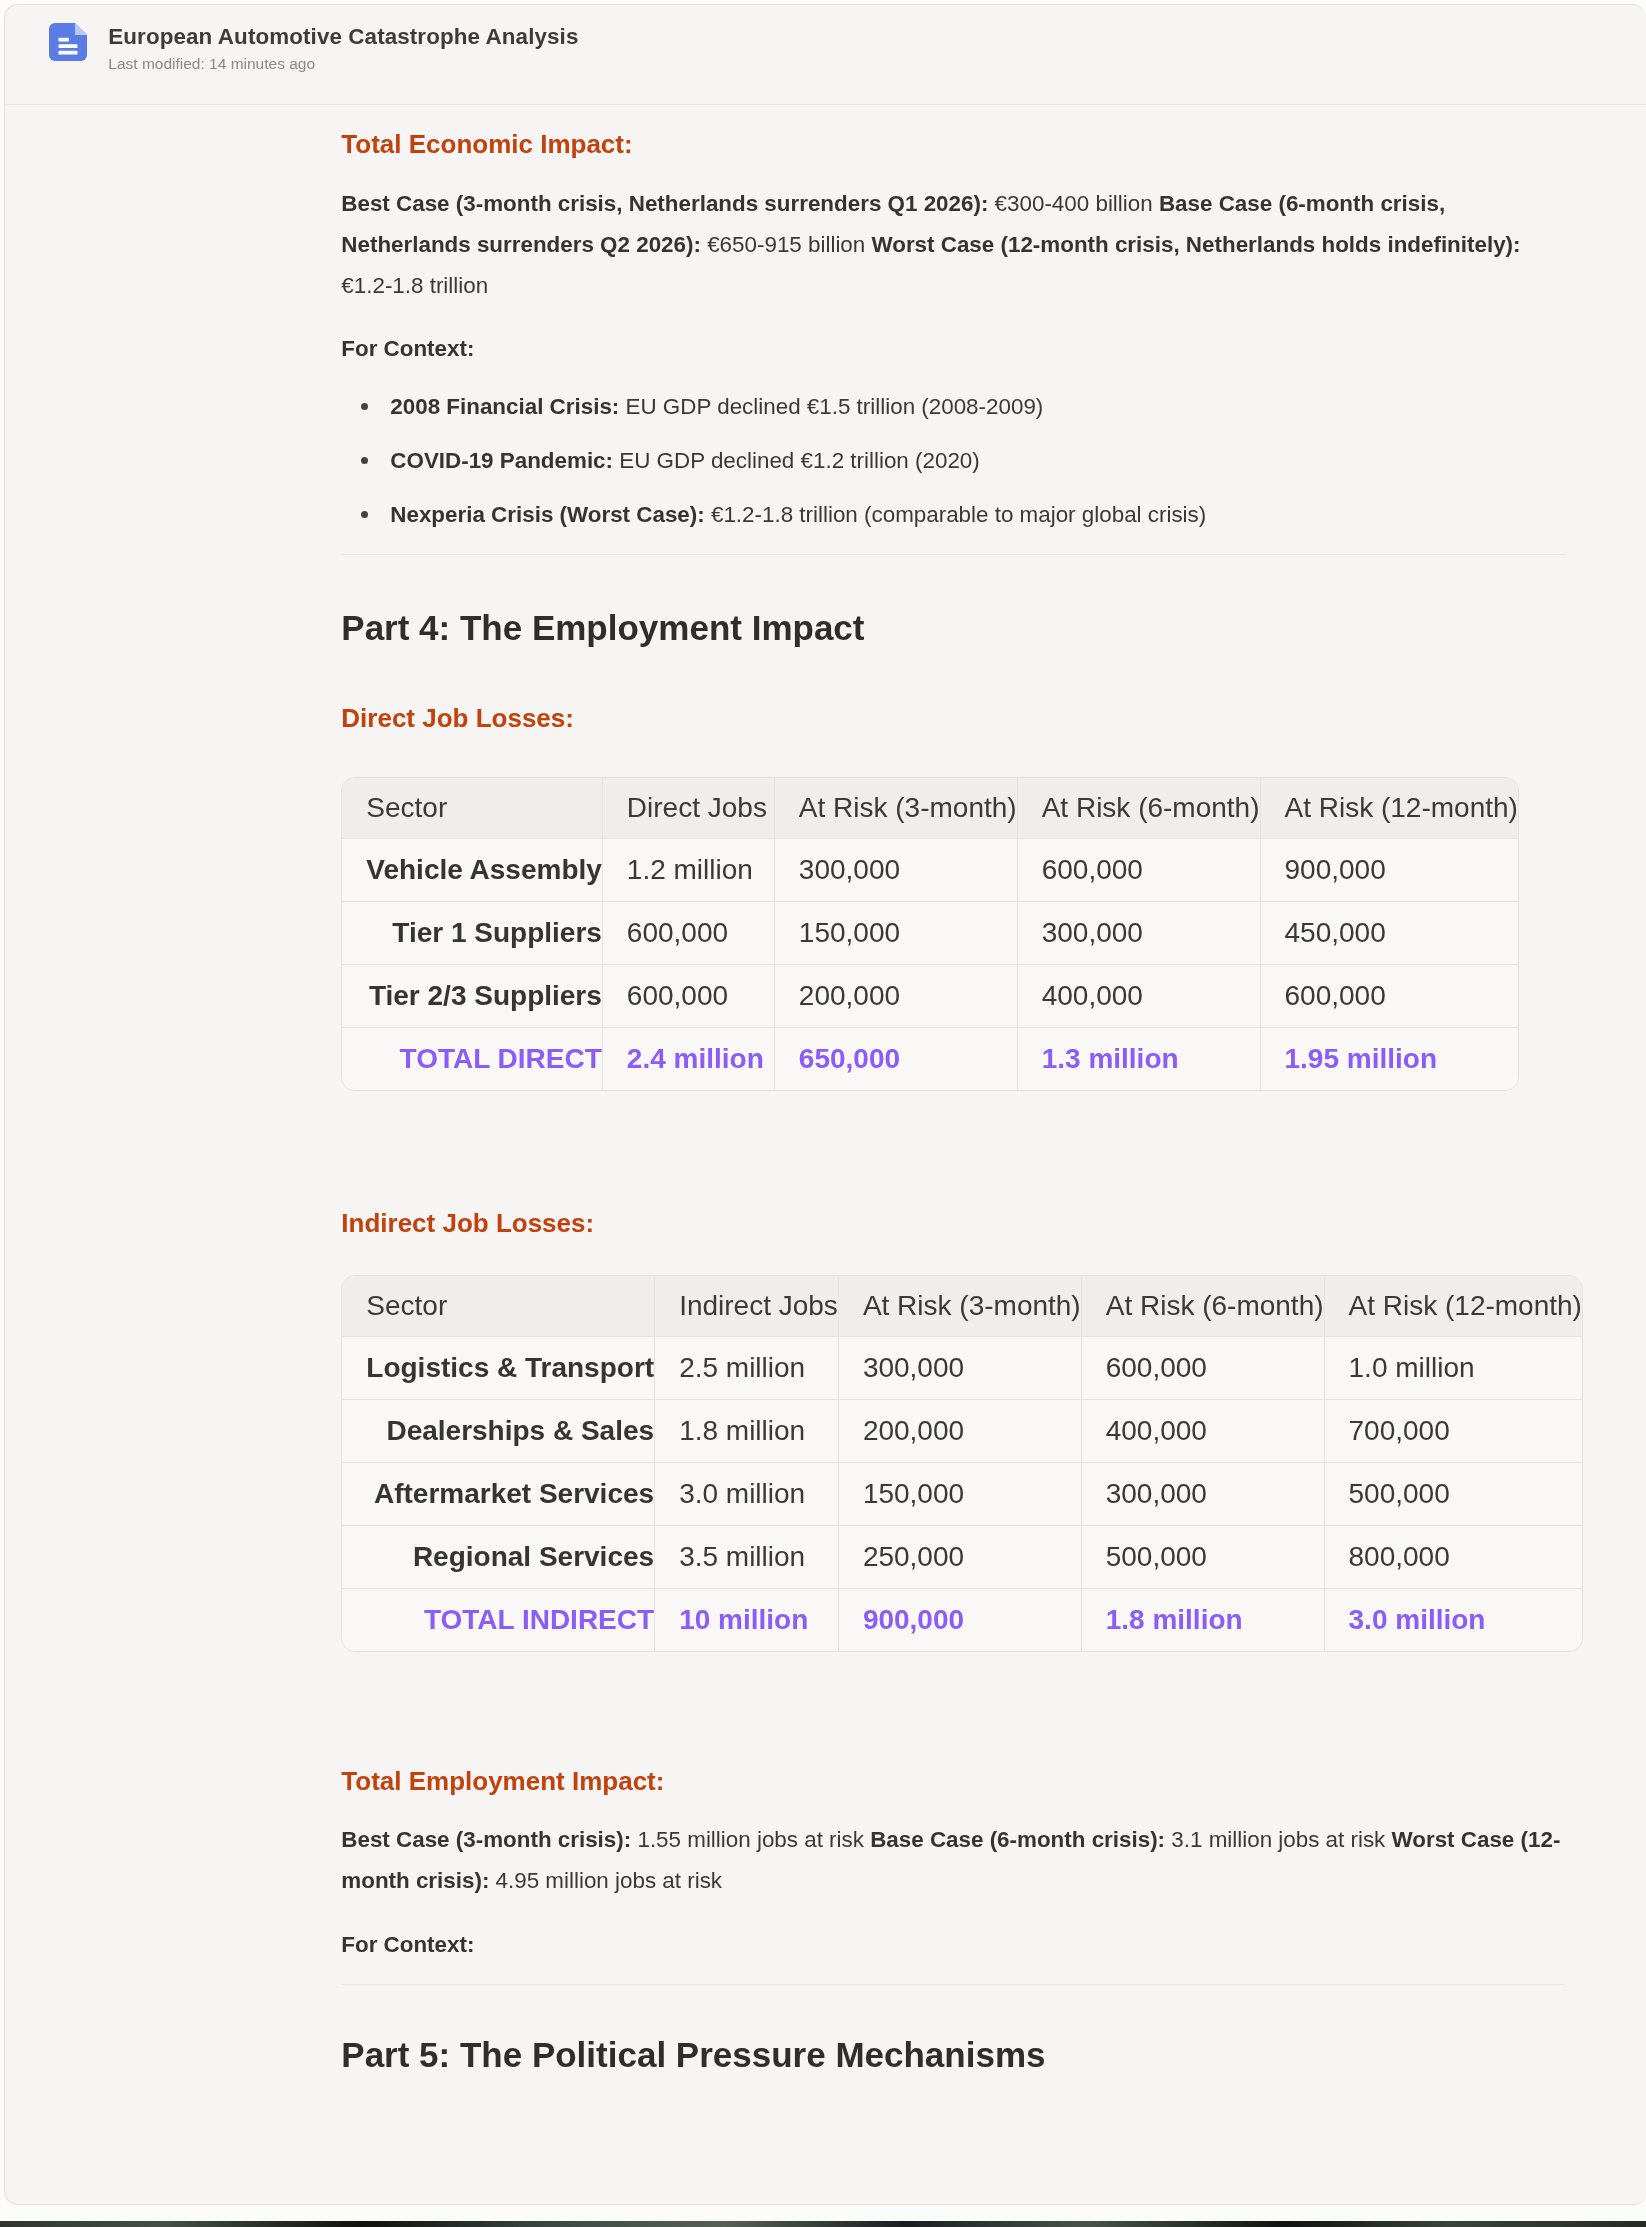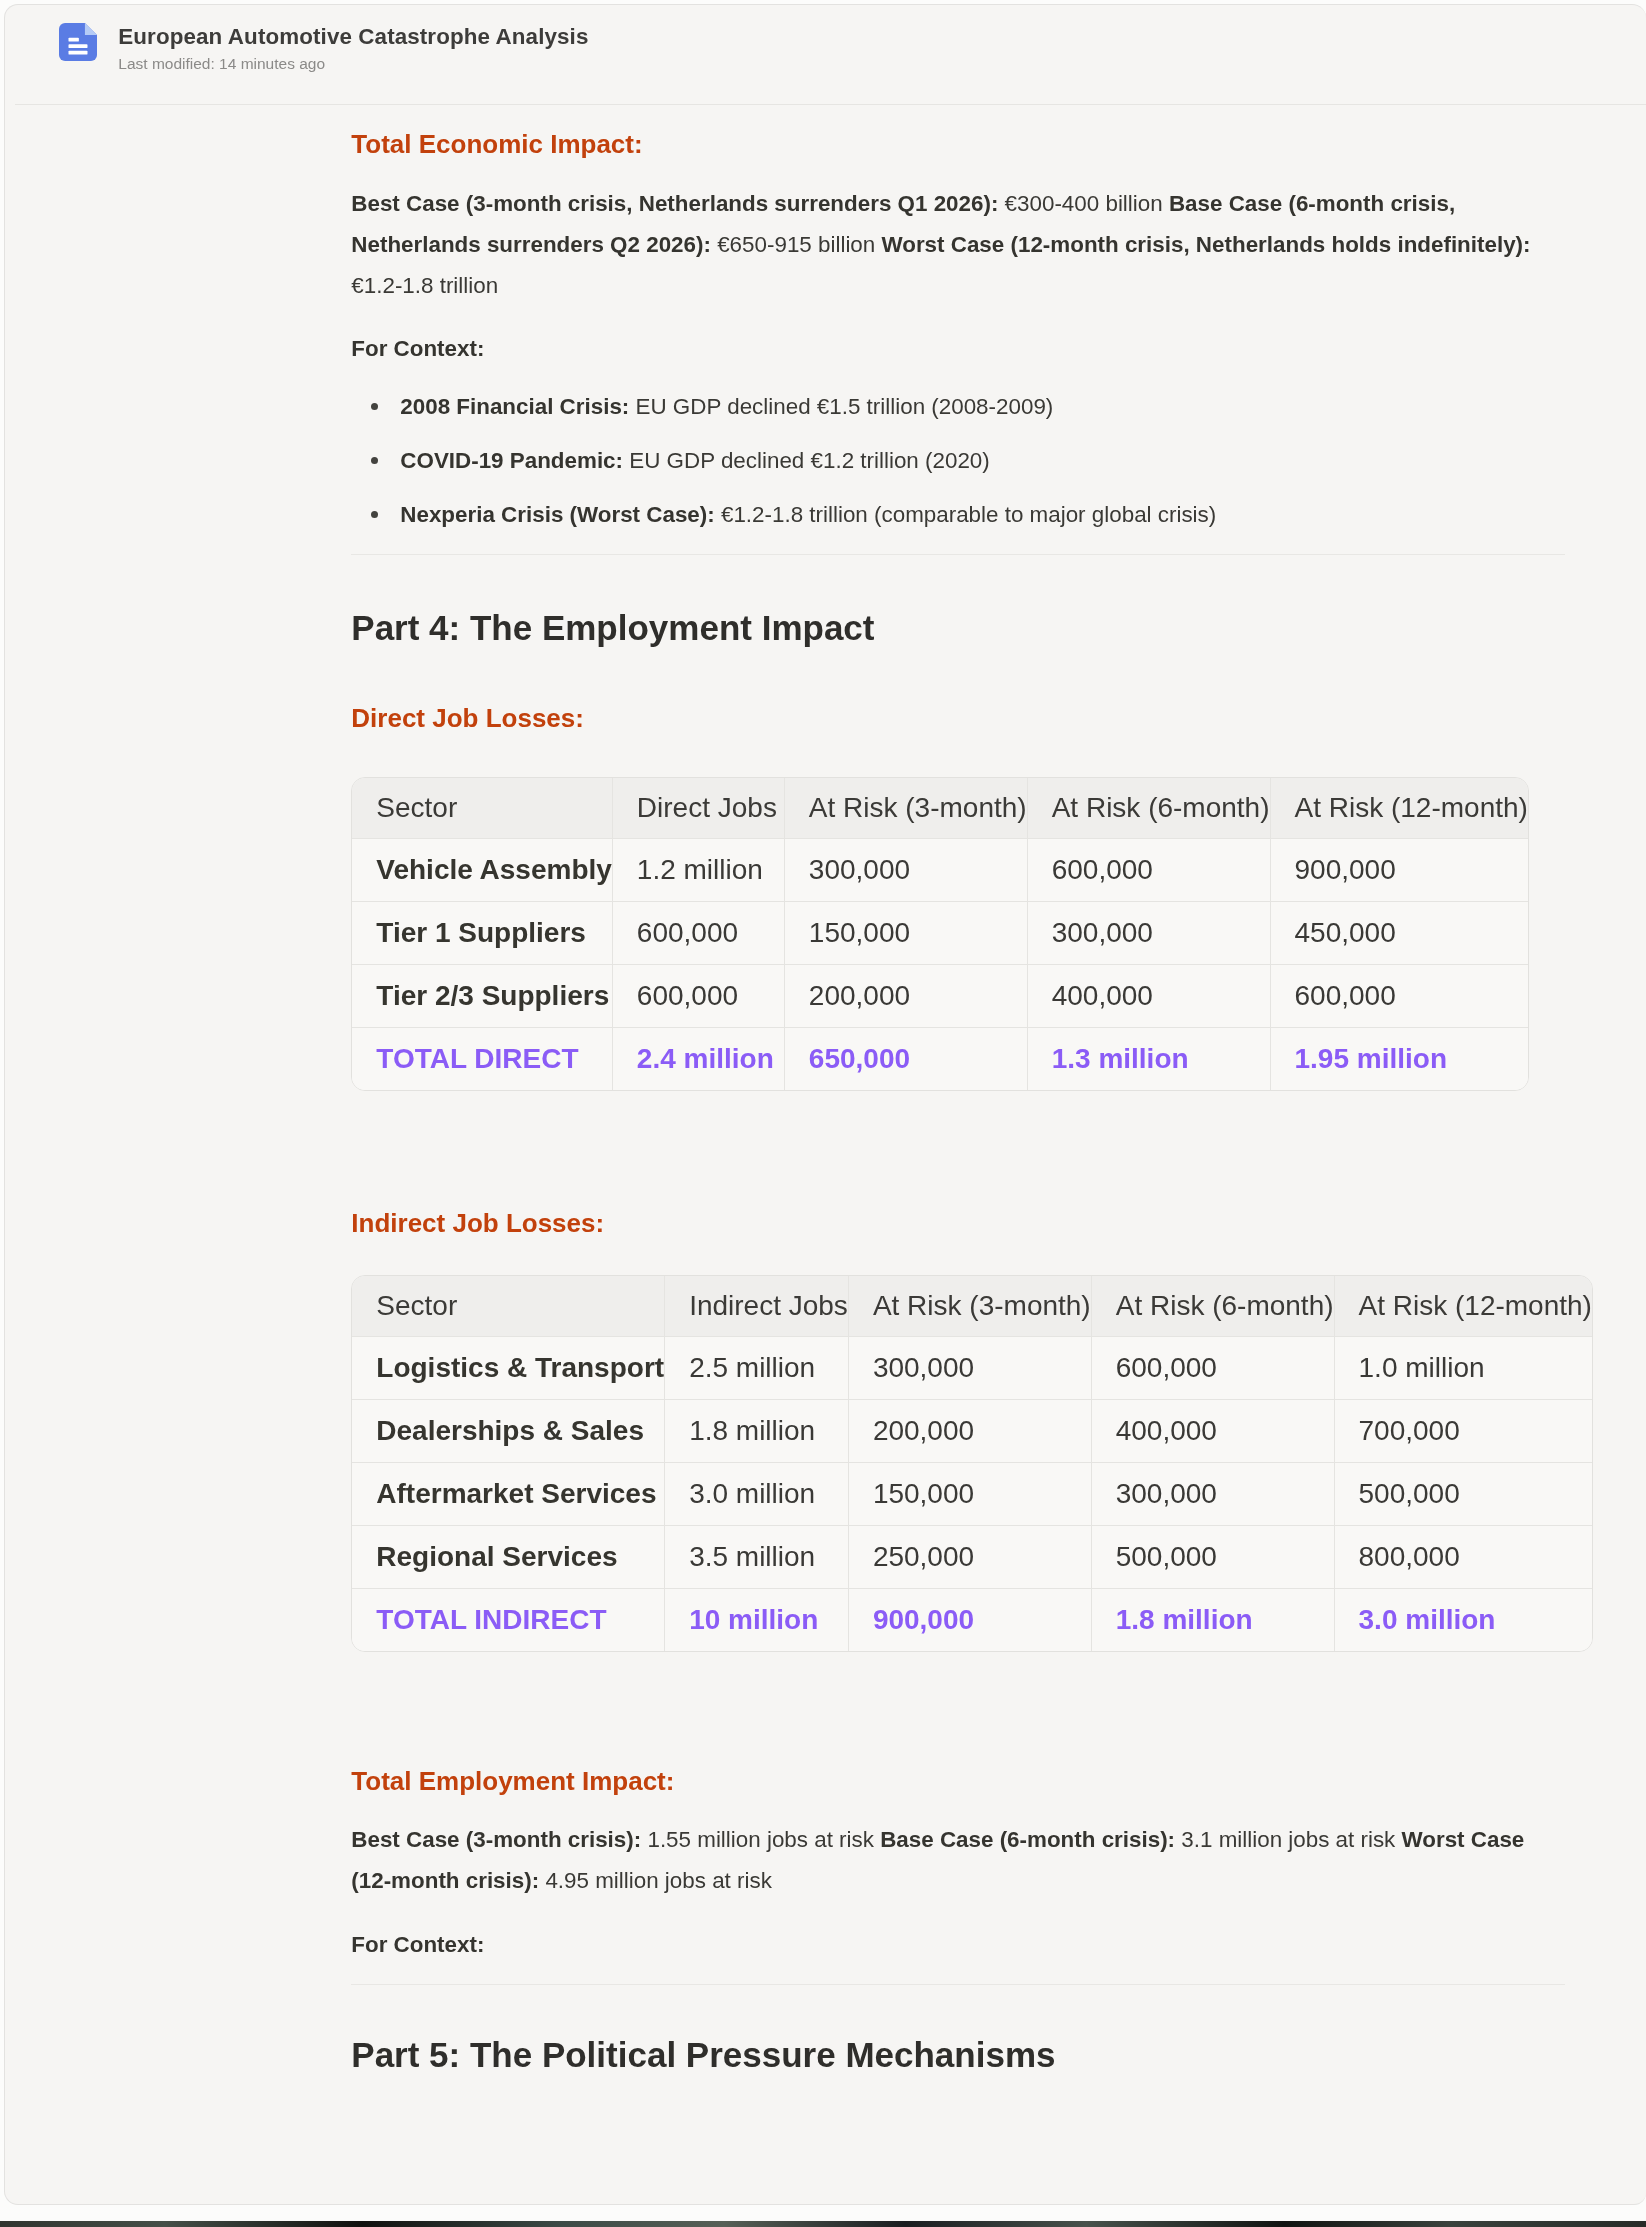--- a/index.html
+++ b/index.html
@@ -13,21 +13,20 @@
   
   .panel {
     position: absolute;
     left: 4.3px; top: 4.3px; right: 0;
     height: 2201px;
     background: #f6f5f3;
     border: 0.9px solid #e3e2e0;
     border-right: none;
     border-radius: 14px 14px 12px 14px;
     overflow: hidden;
-    padding-left: 10px;
   }
   .bottom-strip {
     position: absolute;
     left: 0; right: 0; bottom: 0; height: 6px;
     background: linear-gradient(90deg,
       #30342f 0%, #454f48 10%, #10100e 22%, #3c4a46 34%, #576057 44%,
       #1a1d20 55%, #48524c 66%, #101311 78%, #3a423d 88%, #272b28 100%);
   }
   
   .viewer-header {
@@ -112,21 +111,21 @@
     background: #efeeec;
     font-weight: 400;
     height: 60px;
     color: #3b3a37;
   }
   table.doc-table tbody td {
     height: 63px;
     border-top: 0.9px solid #e5e4e1;
     background: #f9f8f6;
   }
-  table.doc-table tbody td:first-child { font-weight: 700; color: #36352f; }
+  table.doc-table tbody td:first-child { font-weight: 700; color: #36352f; text-align: right; }
   table.doc-table tr.total-row td { font-weight: 700; color: #8b5cf6; }
   .heading-employment { margin-top: 114px; }
   hr.doc-divider-2 { margin-top: 19px; }
   .part-heading-5 { margin-top: 47px; }
 </style>
 </head>
 <body>
 
 <div class="panel">
 

